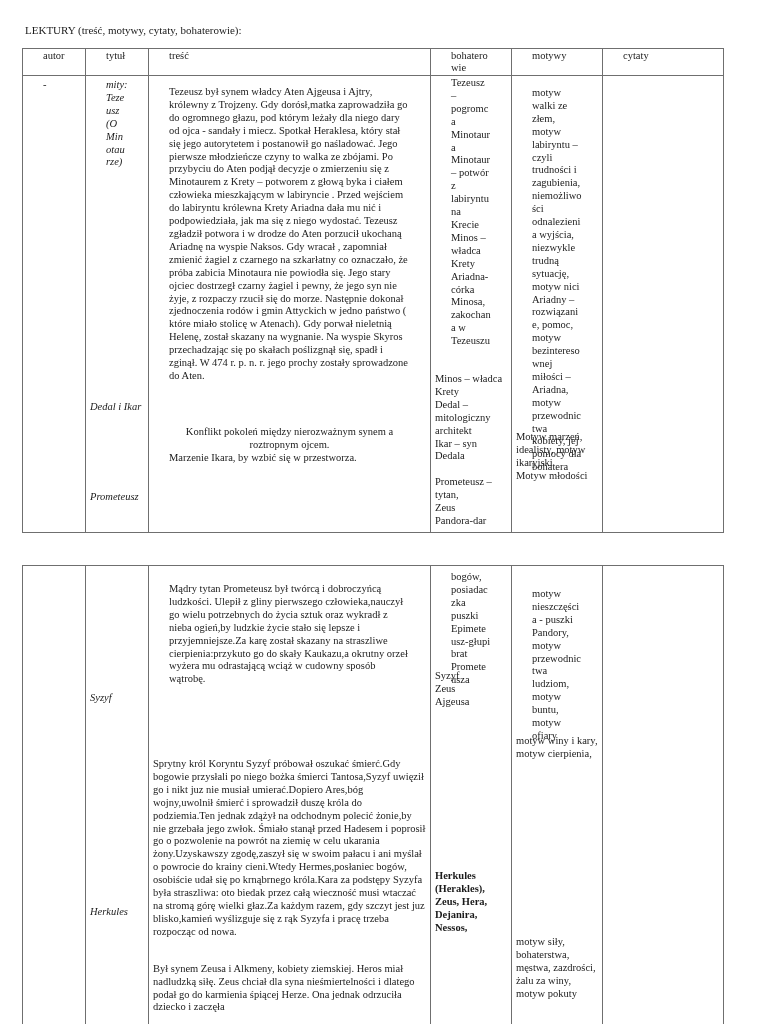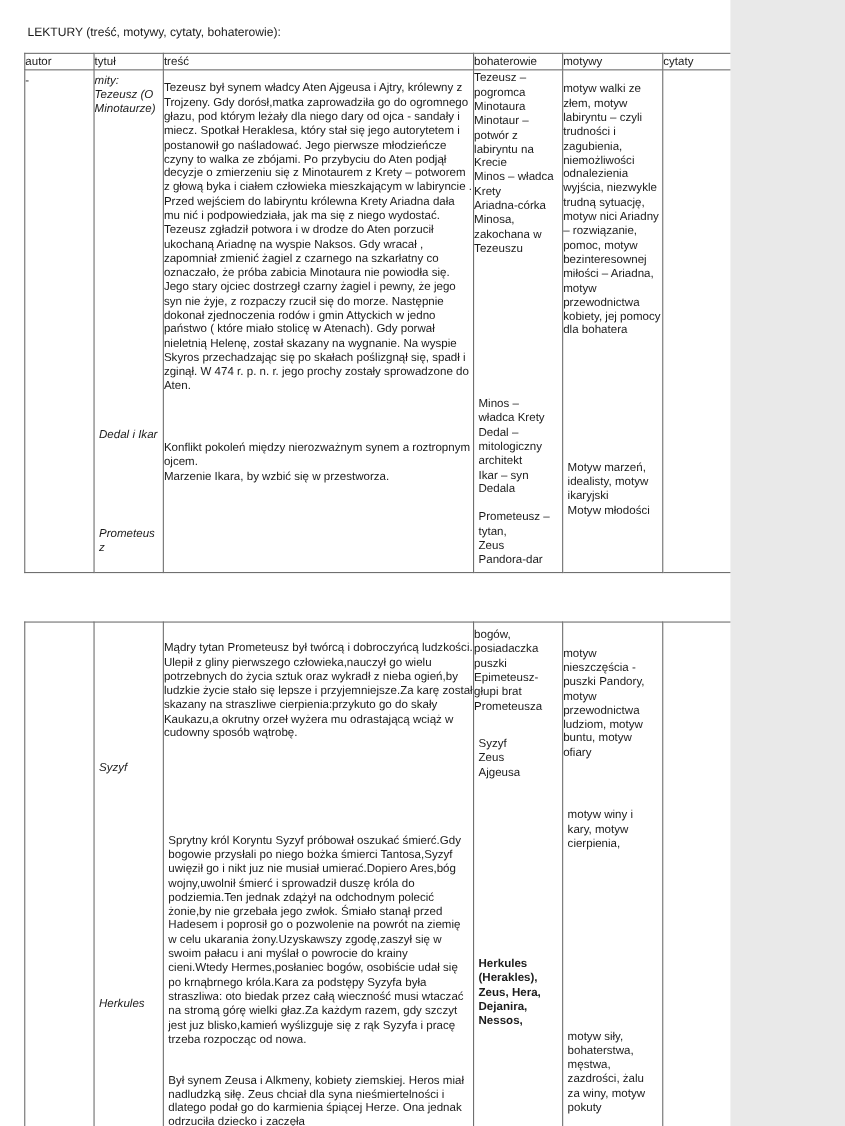--- a/index.html
+++ b/index.html
@@ -1,41 +1,41 @@
 <!DOCTYPE html>
 <html><head>
 <meta charset="utf-8">
 <style>
   html,body{margin:0;padding:0;background:#e9e9e9;}
   .page{
-    position:relative;width:664px;height:1024px;overflow:hidden;background:#ffffff;
-    color:#1b1b1b;font-family:Liberation Sans, sans-serif;
+    position:relative;width:768px;height:1024px;overflow:hidden;background:#ffffff;
+    color:#1b1b1b;font-family:Liberation Serif, serif;
     font-size:10.5px;line-height:12.9px;
   }
   .doc-title{position:absolute;left:25px;top:24px;font-size:11px;}
   table.tbl{border-collapse:collapse;table-layout:fixed;position:absolute;left:22px;width:701px;}
   .tbl td{
-    border:1px solid #6f6f6f;vertical-align:top;padding:1px 0;
+    border:1px solid #6f6f6f;vertical-align:top;padding:1px 20px;
     position:relative;overflow-wrap:break-word;word-wrap:break-word;
   }
   .tbl1{top:48px;}
   .tbl2{top:565px;}
   .hdr td{height:12px;line-height:12px;}
   .tbl1 tr.body td{height:454px;}
   .tbl2 tr.body td{height:470px;}
   .c-tytul{font-style:italic;}
   p{margin:0;}
   .abs{position:absolute;left:4px;right:4px;}
   .bold{font-weight:bold;}
   
   .t1-mity{margin-top:2px;}
   .t1-dedal{top:325px;}
   .t1-prom{top:415px;}
   .t1-p1{margin-top:9px;}
-  .t1-p2{margin-top:43px;}
+  .t1-p2{margin-top:43px;text-align:center;}
   .t1-b1{}
   .t1-b2{top:297px;}
   .t1-b3{top:400px;}
   .t1-m1{margin-top:10px;}
   .t1-m2{top:355px;}
   
   .t2-syzyf{top:126px;}
   .t2-herkules{top:340px;}
   .t2-p1{margin-top:16px;}
   .t2-p23{top:192px;}

